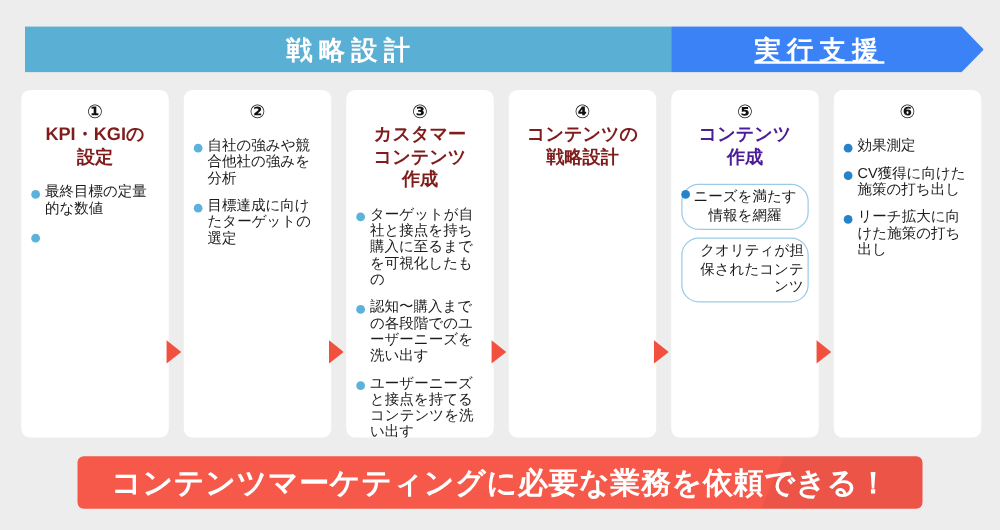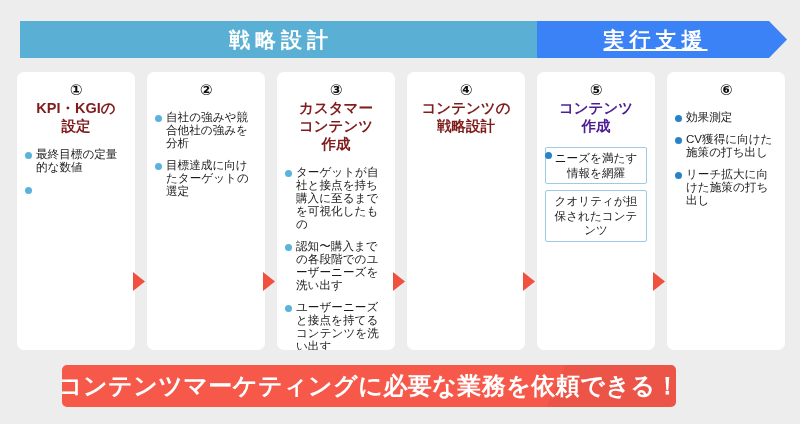--- a/index.html
+++ b/index.html
@@ -114,30 +114,30 @@
     width: 7px;
     height: 7px;
     border-radius: 50%;
   }
   .tone-light .bullet-dot { background: #5bb3dc; }
   .tone-dark  .bullet-dot { background: #2783c9; }
 
   .subbox {
     border: 1px solid #9dcbe6;
     background: #ffffff;
-    border-radius: 2px;
+    border-radius: 14px;
     font-size: 11.6px;
     line-height: 14.6px;
     color: #1b1b1b;
     padding: 3px 3px;
     margin-bottom: 6px;
     word-break: break-all;
   }
   .subbox.center { text-align: center; }
-  .subbox.left { text-align: center; }
+  .subbox.left { text-align: right; }
 
   
   .arrow {
     position: absolute;
     top: 200px;
     width: 12px;
     height: 19px;
     background: #f1503f;
     clip-path: polygon(0 0, 100% 50%, 0 100%);
   }
@@ -145,21 +145,21 @@
   .arrow-1 { left: 263px; }
   .arrow-2 { left: 393px; }
   .arrow-3 { left: 523px; }
   .arrow-4 { left: 653px; }
 
   
   .footer-banner {
     position: absolute;
     left: 62px;
     top: 365px;
-    width: 614px;
+    width: 676px;
     height: 42px;
     background: #f6584a;
     border-radius: 5px;
     display: flex;
     align-items: center;
     justify-content: center;
     overflow: hidden;
   }
   .footer-banner::after {
     content: "";

